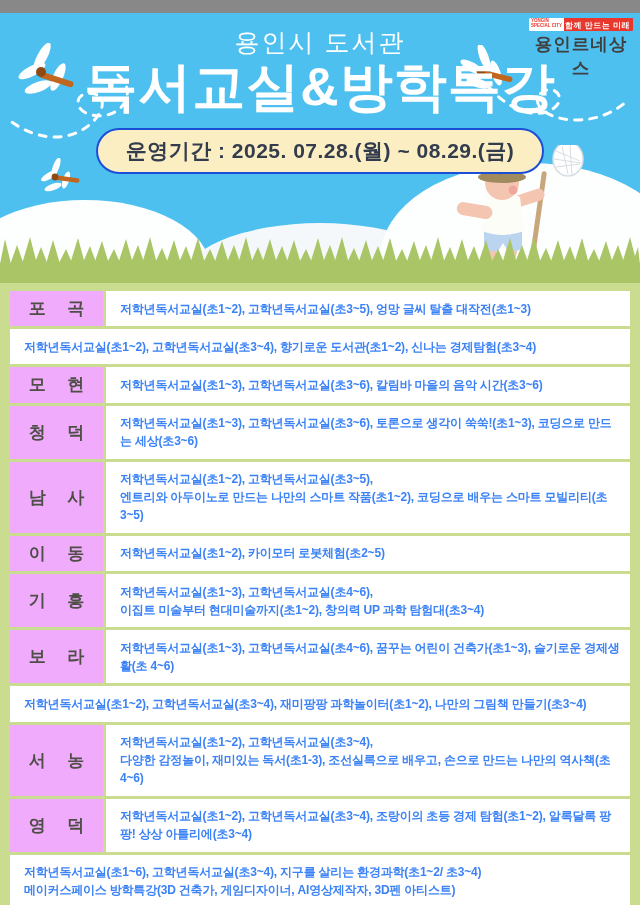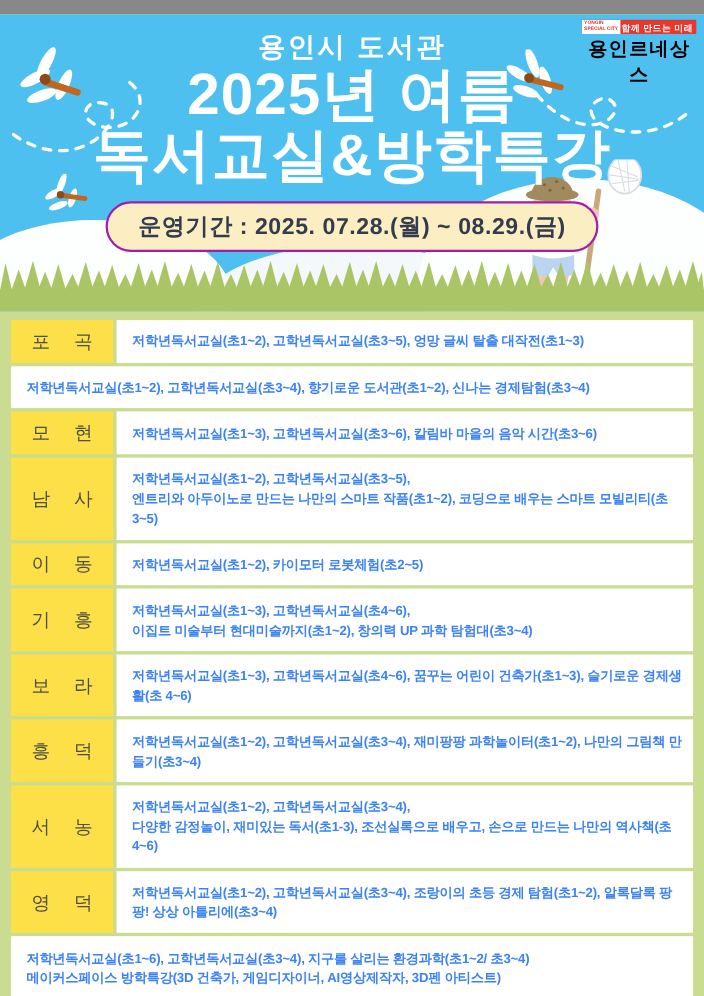--- a/index.html
+++ b/index.html
@@ -9,56 +9,56 @@
     position:relative; width:640px; height:905px; margin:13px auto;
     background:#C9DC90; overflow:hidden; display:flex; flex-direction:column;
   }
   
   .header{
     position:relative; height:270px; background:#4EC0EF; flex:0 0 auto; overflow:hidden;
   }
   .header .deco{ position:absolute; pointer-events:none; }
   .lib-name{
     position:relative; z-index:5; text-align:center; padding-top:13px;
-    font-size:25px; font-weight:bold; color:#FFFFFF; letter-spacing:2px;
+    font-size:25px; font-weight:normal; color:#FFFFFF; letter-spacing:2px;
   }
   .big-title{
     position:relative; z-index:5; text-align:center;
     font-size:53px; font-weight:bold; color:#FFFFFF; line-height:1.04; letter-spacing:1px;
   }
   .period-pill{
     position:relative; z-index:6; margin:14px auto 0; width:max-content;
-    background:#FBEEC3; border:2px solid #a21caf; border-radius:26px;
+    background:#FBEEC3; border:2px solid #1d4ed8; border-radius:26px;
     padding:7px 28px; font-size:21px; font-weight:bold; color:#333C4D; letter-spacing:.5px;
   }
   
   .logo{ position:absolute; z-index:7; top:5px; right:7px; width:104px; }
   .logo-bar{
     display:flex; align-items:stretch; background:#E8382D; height:13px; border-radius:1px; overflow:hidden;
   }
   .logo-en{
     background:#FFFFFF; color:#E8382D; font-size:4.5px; font-weight:bold;
     line-height:1.1; padding:1px 2px; white-space:pre-line; flex:0 0 auto;
   }
   .logo-slogan{
     color:#FFFFFF; font-size:8px; font-weight:bold; flex:1; text-align:right;
     padding:2px 3px 0 0; letter-spacing:.5px;
   }
   .logo-brand{
     margin-top:1px; text-align:center; font-size:17.5px; font-weight:bold;
-    color:#000000; letter-spacing:1px;
+    color:#404040; letter-spacing:1px;
   }
   
   .table{
     flex:1; background:#C9DC90; padding:8px 10px 10px; display:flex; flex-direction:column; gap:3px;
   }
   .row{ display:flex; gap:3px; flex:1 0 auto; min-height:31px; }
   .branch-cell{
-    flex:0 0 93px; background:#fde047; display:flex; align-items:center; justify-content:center;
-    font-size:17px; font-weight:normal; color:#4E4E46; word-spacing:17px;
+    flex:0 0 93px; background:#f0abfc; display:flex; align-items:center; justify-content:center;
+    font-size:17px; font-weight:bold; color:#4E4E46; word-spacing:17px;
   }
   .program-cell{
     flex:1; background:#FFFFFF; display:flex; align-items:center;
     padding:4px 8px 4px 14px; font-size:12px; font-weight:bold; color:#3b82f6;
     line-height:1.5; white-space:pre-line; letter-spacing:-0.2px;
   }
 </style>
 </head>
 <body>
 
@@ -204,57 +204,59 @@
     <div class="logo">
       <div class="logo-bar">
         <span class="logo-en">YONGIN
 SPECIAL CITY</span>
         <span class="logo-slogan">함께 만드는 미래</span>
       </div>
       <div class="logo-brand">용인르네상스</div>
     </div>
 
     <div class="lib-name">용인시 도서관</div>
-    <div class="big-title">2025년 여름</div>
     <div class="big-title">독서교실&amp;방학특강</div>
     <div class="period-pill">운영기간 : 2025. 07.28.(월) ~ 08.29.(금)</div>
   </div>
 
   <div class="table">
     <div class="row">
       <div class="branch-cell">포 곡</div>
       <div class="program-cell">저학년독서교실(초1~2), 고학년독서교실(초3~5), 엉망 글씨 탈출 대작전(초1~3)</div>
     </div>
     <div class="row">
       <div class="program-cell">저학년독서교실(초1~2), 고학년독서교실(초3~4), 향기로운 도서관(초1~2), 신나는 경제탐험(초3~4)</div>
     </div>
     <div class="row">
       <div class="branch-cell">모 현</div>
       <div class="program-cell">저학년독서교실(초1~3), 고학년독서교실(초3~6), 칼림바 마을의 음악 시간(초3~6)</div>
     </div>
     <div class="row">
+      <div class="branch-cell">청 덕</div>
+      <div class="program-cell">저학년독서교실(초1~3), 고학년독서교실(초3~6),  토론으로 생각이 쑥쑥!(초1~3), 코딩으로 만드는 세상(초3~6)</div>
+    </div>
+    <div class="row">
       <div class="branch-cell">남 사</div>
       <div class="program-cell">저학년독서교실(초1~2), 고학년독서교실(초3~5),
 엔트리와 아두이노로 만드는 나만의 스마트 작품(초1~2), 코딩으로 배우는 스마트 모빌리티(초 3~5)</div>
     </div>
     <div class="row">
       <div class="branch-cell">이 동</div>
       <div class="program-cell">저학년독서교실(초1~2), 카이모터 로봇체험(초2~5)</div>
     </div>
     <div class="row">
       <div class="branch-cell">기 흥</div>
       <div class="program-cell">저학년독서교실(초1~3), 고학년독서교실(초4~6),
 이집트 미술부터 현대미술까지(초1~2), 창의력 UP 과학 탐험대(초3~4)</div>
     </div>
     <div class="row">
       <div class="branch-cell">보 라</div>
       <div class="program-cell">저학년독서교실(초1~3), 고학년독서교실(초4~6), 꿈꾸는 어린이 건축가(초1~3), 슬기로운 경제생활(초 4~6)</div>
     </div>
     <div class="row">
-      <div class="branch-cell">흥 덕</div>
       <div class="program-cell">저학년독서교실(초1~2), 고학년독서교실(초3~4), 재미팡팡 과학놀이터(초1~2), 나만의 그림책 만들기(초3~4)</div>
     </div>
     <div class="row">
       <div class="branch-cell">서 농</div>
       <div class="program-cell">저학년독서교실(초1~2), 고학년독서교실(초3~4),
 다양한 감정놀이, 재미있는 독서(초1-3), 조선실록으로 배우고, 손으로 만드는 나만의 역사책(초4~6)</div>
     </div>
     <div class="row">
       <div class="branch-cell">영 덕</div>
       <div class="program-cell">저학년독서교실(초1~2), 고학년독서교실(초3~4), 조랑이의 초등 경제 탐험(초1~2), 알록달록 팡팡! 상상 아틀리에(초3~4)</div>

